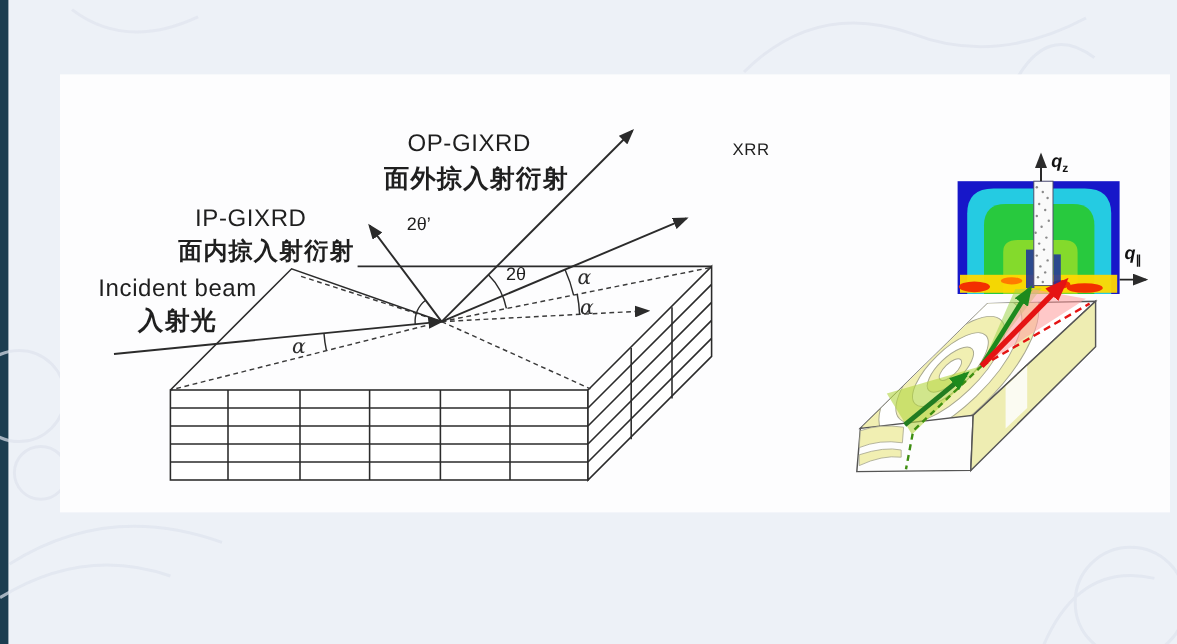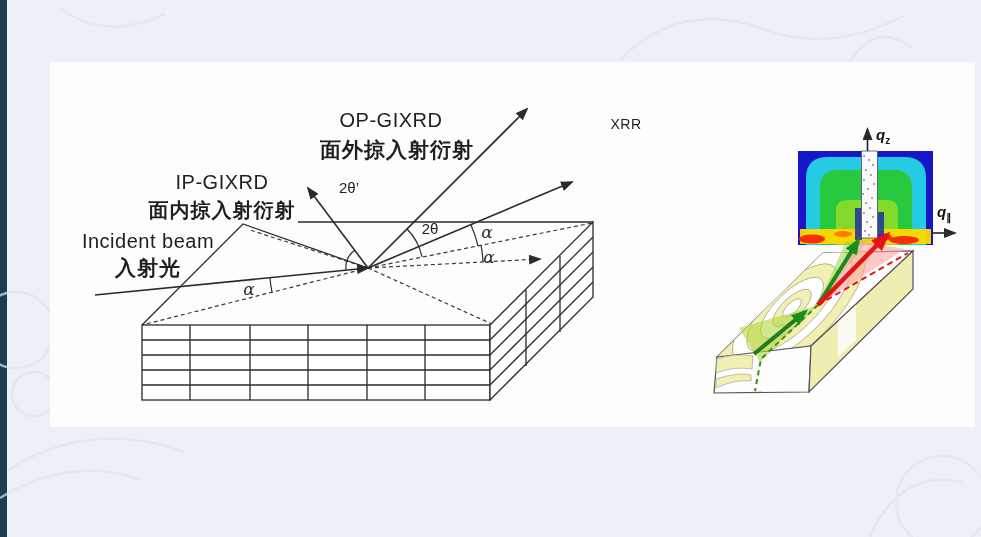--- a/index.html
+++ b/index.html
@@ -167,21 +167,21 @@
       <line x1="818" y1="305" x2="887" y2="235" stroke="#e51313" stroke-width="4.5" marker-end="url(#mRed)"></line>
       <line x1="818" y1="305" x2="908" y2="253" stroke="#e51313" stroke-width="2" stroke-dasharray="6 4"></line>
     </g>
   </svg>
 
   <div class="lbl en" style="left:391px;top:110px;">OP-GIXRD</div>
   <div class="lbl zh" style="left:397px;top:139px;font-size:21px;">面外掠入射衍射</div>
 
   <div class="lbl en" style="left:626px;top:117px;font-size:14px;">XRR</div>
 
-  <div class="lbl en" style="left:222px;top:172px;">IP-GIXRD</div>
+  <div class="lbl en" style="left:209px;top:172px;">IP-GIXRD</div>
   <div class="lbl en" style="left:148px;top:231px;">Incident beam</div>
 
   <div class="lbl zh" style="left:222px;top:200px;">面内掠入射衍射</div>
   <div class="lbl zh" style="left:148px;top:257px;font-size:21px;">入射光</div>
 
   <div class="lbl angle" style="left:349px;top:180px;">2θ’</div>
   <div class="lbl angle" style="left:430px;top:221px;">2θ</div>
   <div class="lbl alpha" style="left:487px;top:224px;">α</div>
   <div class="lbl alpha" style="left:489px;top:249px;">α</div>
   <div class="lbl alpha" style="left:249px;top:281px;">α</div>

